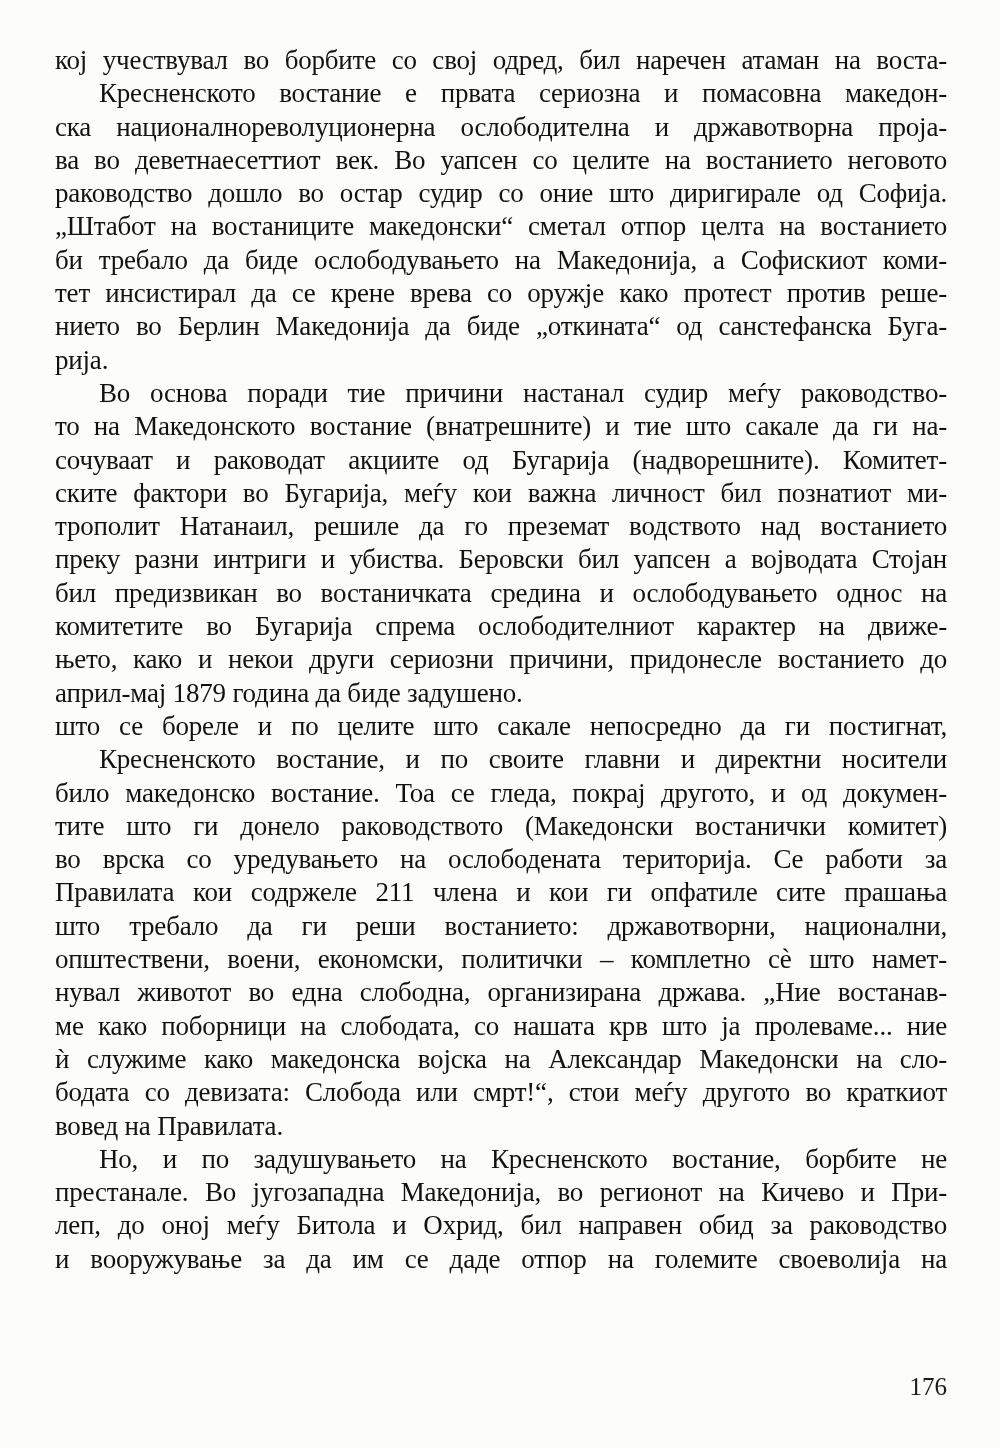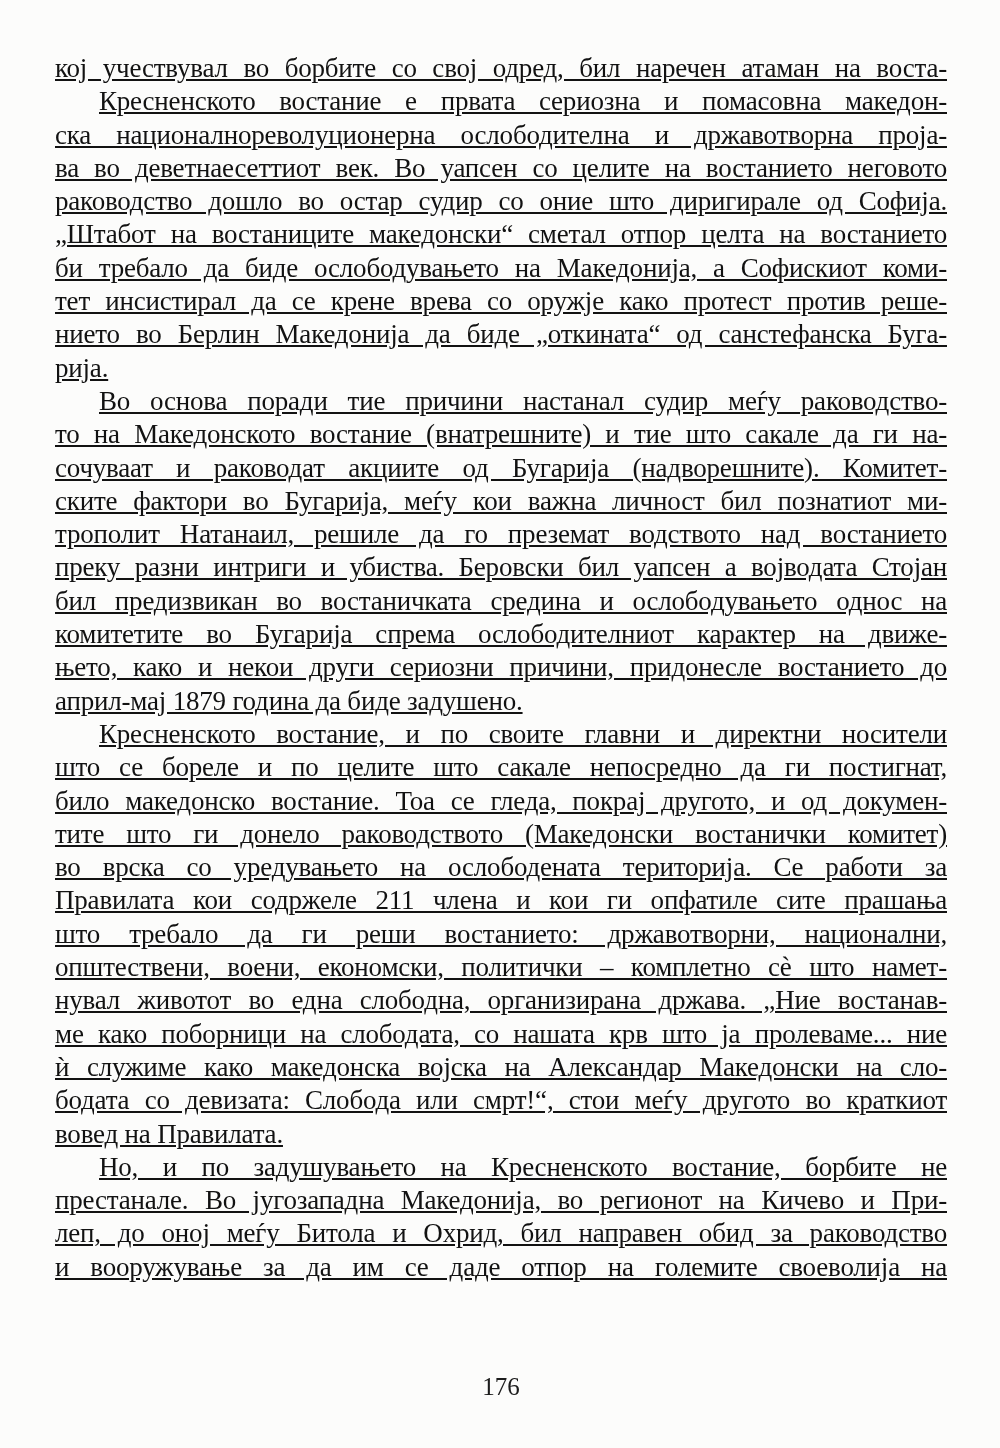--- a/index.html
+++ b/index.html
@@ -11,23 +11,22 @@
     position: relative;
     width: 1000px;
     height: 1448px;
     overflow: hidden;
     font-family: "Liberation Serif", "DejaVu Serif", serif;
     color: #121212;
   }
   .text-block {
     position: absolute;
     left: 55px;
-    top: 52px;
+    top: 44px;
     width: 892px;
-    text-decoration: underline;
   }
   .paragraph {
     margin: 0;
   }
   .line {
     font-size: 27px;
     line-height: 33.3px;
     height: 33.3px;
     letter-spacing: -0.2px;
     text-align: justify;
@@ -39,21 +38,21 @@
     text-indent: 44px;
   }
   .line.para-end {
     text-align-last: left;
   }
   .page-number {
     position: absolute;
     top: 1370px;
     left: 55px;
     width: 892px;
-    text-align: center;
+    text-align: right;
     font-size: 25px;
     line-height: 33px;
     color: #1c1c1c;
   }
 </style>
 </head>
 <body>
 
 <div class="page">
   <div class="text-block">
@@ -77,22 +76,22 @@
         <div class="line">сочуваат и раководат акциите од Бугарија (надворешните). Комитет-</div>
         <div class="line">ските фактори во Бугарија, меѓу кои важна личност бил познатиот ми-</div>
         <div class="line">трополит Натанаил, решиле да го преземат водството над востанието</div>
         <div class="line">преку разни интриги и убиства. Беровски бил уапсен а војводата Стојан</div>
         <div class="line">бил предизвикан во востаничката средина и ослободувањето однос на</div>
         <div class="line">комитетите во Бугарија спрема ослободителниот карактер на движе-</div>
         <div class="line">њето, како и некои други сериозни причини, придонесле востанието до</div>
         <div class="line para-end">април-мај 1879 година да биде задушено.</div>
       </div>
       <div class="paragraph">
+        <div class="line">што се бореле и по целите што сакале непосредно да ги постигнат,</div>
         <div class="line indent">Кресненското востание, и по своите главни и директни носители</div>
-        <div class="line">што се бореле и по целите што сакале непосредно да ги постигнат,</div>
         <div class="line">било македонско востание. Тоа се гледа, покрај другото, и од докумен-</div>
         <div class="line">тите што ги донело раководството (Македонски востанички комитет)</div>
         <div class="line">во врска со уредувањето на ослободената територија. Се работи за</div>
         <div class="line">Правилата кои содржеле 211 члена и кои ги опфатиле сите прашања</div>
         <div class="line">што требало да ги реши востанието: државотворни, национални,</div>
         <div class="line">општествени, воени, економски, политички – комплетно сѐ што намет-</div>
         <div class="line">нувал животот во една слободна, организирана држава. „Ние востанав-</div>
         <div class="line">ме како поборници на слободата, со нашата крв што ја пролеваме... ние</div>
         <div class="line">ѝ служиме како македонска војска на Александар Македонски на сло-</div>
         <div class="line">бодата со девизата: Слобода или смрт!“, стои меѓу другото во краткиот</div>

